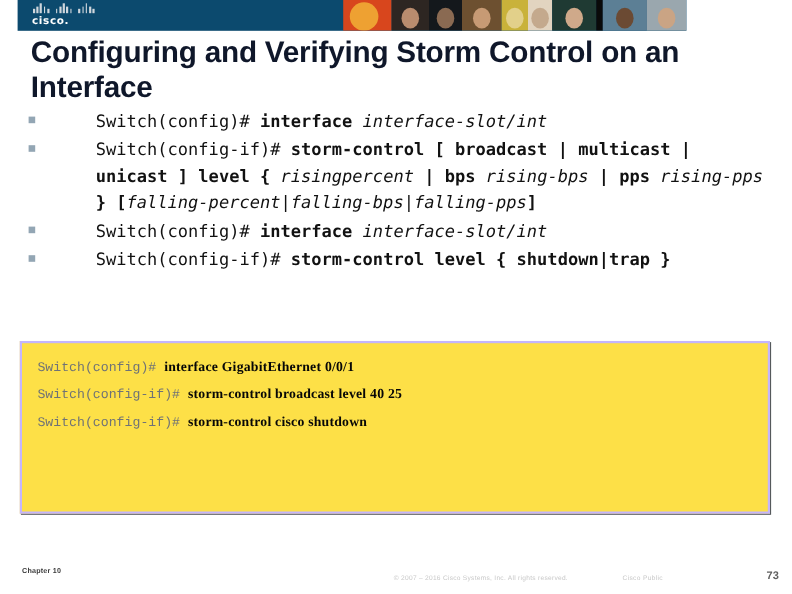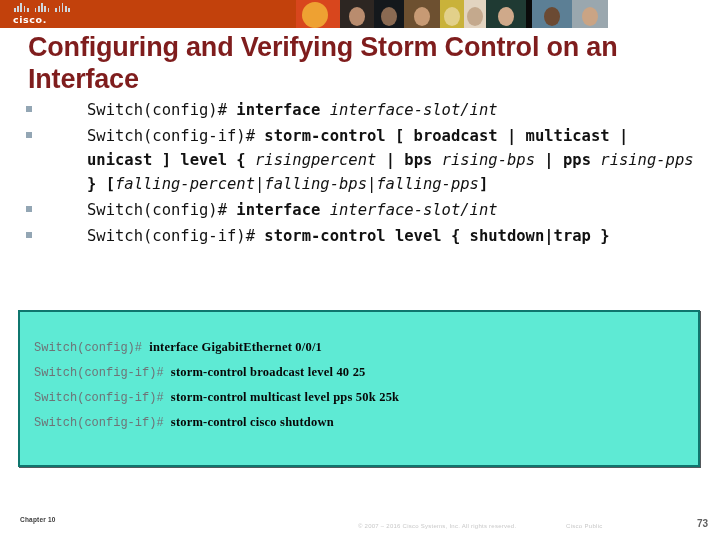--- a/index.html
+++ b/index.html
@@ -11,24 +11,24 @@
     height: 540px;
     overflow: hidden;
     background: #ffffff;
     font-family: "Liberation Sans", sans-serif;
     position: relative;
   }
 
   
   .header {
     position: absolute;
-    top: 0; left: 0;
+    top: 0; left: 16px;
     width: 608px;
     height: 28px;
-    background: #c2410c;
+    background: #0c4a6e;
     overflow: hidden;
   }
   .cisco-logo {
     position: absolute;
     left: 12px;
     top: 3px;
     width: 58px;
     height: 23px;
   }
   .logo-bars {
@@ -77,21 +77,21 @@
 
   
   .title {
     position: absolute;
     left: 28px;
     top: 32px;
     width: 660px;
     font-size: 27px;
     font-weight: bold;
     line-height: 1.17;
-    color: #7f1d1d;
+    color: #0f172a;
     letter-spacing: -0.2px;
   }
 
   
   .bullets {
     position: absolute;
     left: 26px;
     top: 98px;
     width: 668px;
   }
@@ -119,25 +119,25 @@
   .bullet-text b { font-weight: bold; }
   .bullet-text i { font-style: italic; }
 
   
   .code-box {
     position: absolute;
     left: 18px;
     top: 310px;
     width: 682px;
     height: 157px;
-    background: #5eead4;
-    border: 2px solid #0f766e;
+    background: #fde047;
+    border: 2px solid #c4b5fd;
     box-sizing: border-box;
     box-shadow: 1px 1px 0 #55595c;
-    padding: 23px 0 0 14px;
+    padding: 9px 0 0 14px;
     overflow: hidden;
   }
   .code-line {
     font-family: "Liberation Serif", serif;
     font-size: 12.5px;
     line-height: 24px;
     white-space: pre;
     color: #000000;
   }
   .code-line .prompt {
@@ -264,20 +264,19 @@
     </div>
     <div class="bullet-row">
       <span class="bullet-mark"></span>
       <div class="bullet-text"><span>Switch(config-if)# </span><b>storm-control level { shutdown|trap }</b></div>
     </div>
   </div>
 
 <div class="code-box">
     <div class="code-line"><span class="prompt">Switch(config)# </span><span class="cmd">interface GigabitEthernet 0/0/1</span></div>
     <div class="code-line"><span class="prompt">Switch(config-if)# </span><span class="cmd">storm-control broadcast level 40 25</span></div>
-    <div class="code-line"><span class="prompt">Switch(config-if)# </span><span class="cmd">storm-control multicast level pps 50k 25k</span></div>
     <div class="code-line"><span class="prompt">Switch(config-if)# </span><span class="cmd">storm-control cisco shutdown</span></div>
   </div>
 
 <div class="footer-chapter">Chapter 10</div>
 <div class="footer-copy">© 2007 – 2016  Cisco Systems, Inc. All rights reserved.</div>
 <div class="footer-public">Cisco Public</div>
 <div class="footer-page">73</div>
 
 </body></html>

